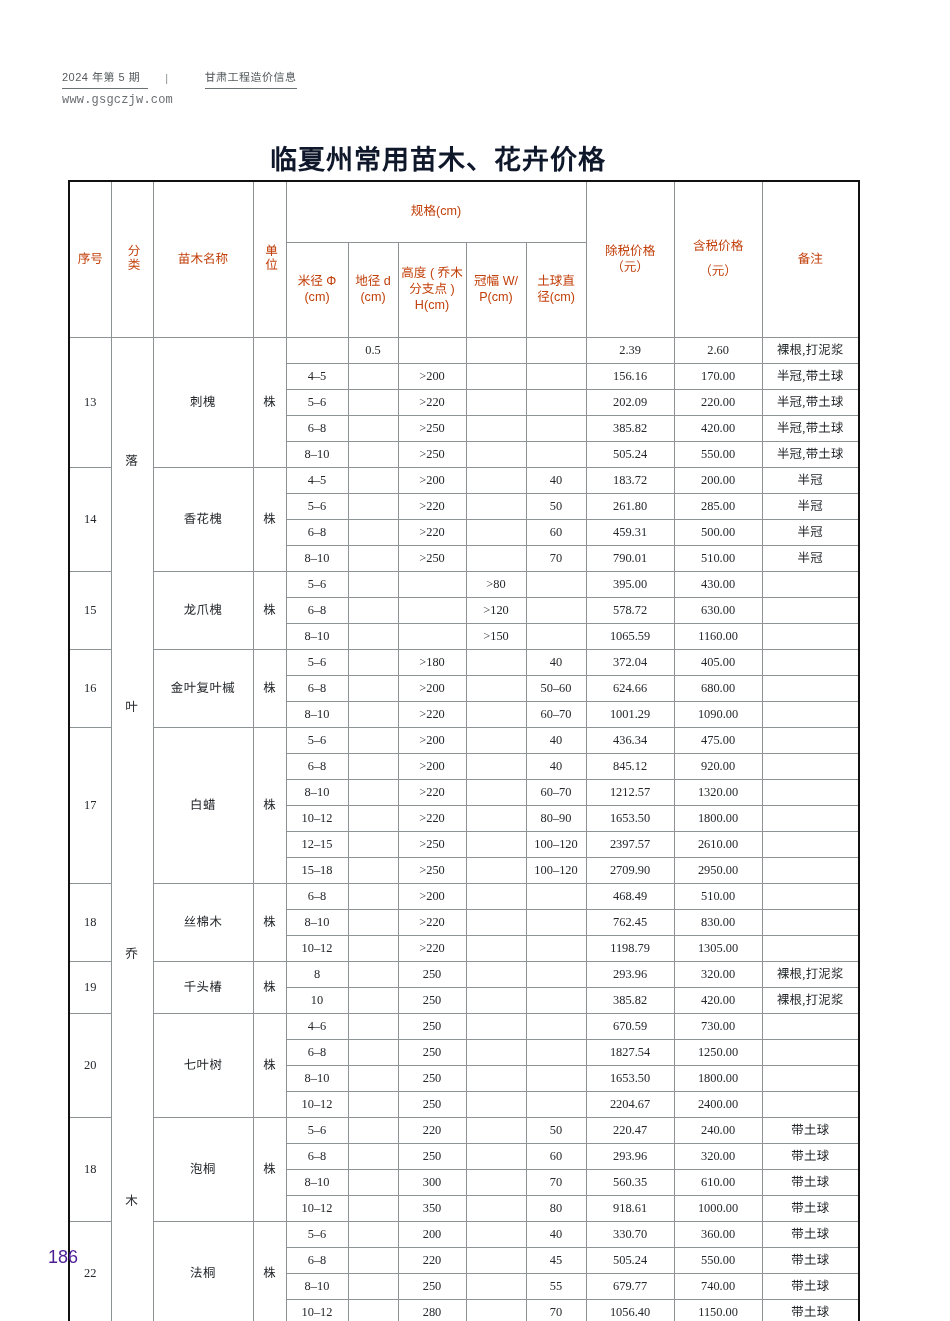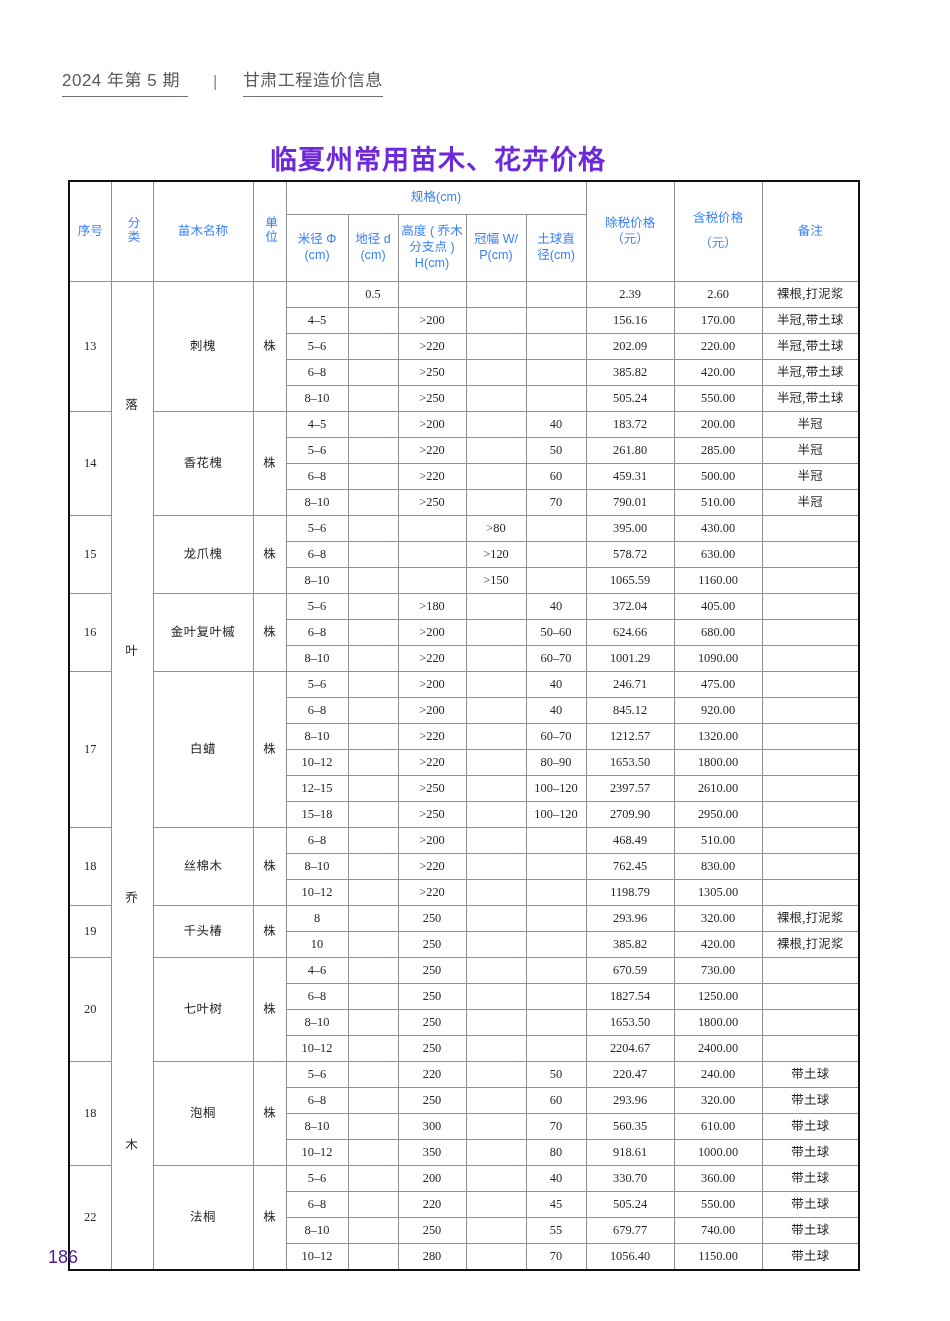--- a/index.html
+++ b/index.html
@@ -19,62 +19,63 @@
 
   
   .page-header {
     position: absolute;
     left: 62px;
     top: 70px;
     width: 760px;
   }
   .header-line1 {
     font-family: "Liberation Sans", "DejaVu Sans", sans-serif;
-    font-size: 17px;
+    font-size: 11px;
     color: #555b5e;
     letter-spacing: 0.5px;
     display: flex;
     align-items: center;
-    gap: 16px;
+    gap: 8px;
     line-height: 1.35;
   }
   .header-issue {
     border-bottom: 1.6px solid #6b7073;
     padding: 0 8px 3px 0;
     white-space: nowrap;
   }
   .header-sep {
     padding: 0 9px 3px 9px;
     color: #8a8f92;
   }
   .header-pub {
     border-bottom: 1.6px solid #6b7073;
     padding: 0 0 3px 0;
     white-space: nowrap;
+    margin-left: 19px;
   }
   .header-url {
     font-family: "Liberation Mono", "DejaVu Sans Mono", monospace;
     font-size: 12px;
     color: #6a6f72;
     margin-top: 4px;
     letter-spacing: 0.2px;
   }
 
   
   .doc-title {
     position: absolute;
     left: 0;
     top: 138px;
     width: 876px;
     text-align: center;
     font-family: "DejaVu Serif", "Liberation Serif", serif;
     font-weight: bold;
     font-size: 27px;
     letter-spacing: 1px;
-    color: #6d28d9;
+    color: #0f172a;
   }
 
   
   .table-wrap {
     position: absolute;
     left: 68px;
     top: 180px;
     width: 765px;
   }
   table.price-table {
@@ -90,23 +91,23 @@
     vertical-align: middle;
     font-size: 12.4px;
     color: #24282b;
     padding: 0;
     line-height: 1.25;
     background: #fff;
   }
   table.price-table thead th {
     font-family: "Liberation Sans", "DejaVu Sans", sans-serif;
     font-size: 12.6px;
-    color: #3b82f6;
+    color: #c2410c;
     font-weight: normal;
-    padding: 3px 2px;
+    padding: 17px 2px;
   }
   thead tr.hrow1 th { height: 26px; }
   thead tr.hrow2 th { height: 60px; }
 
   
   tbody td { height: 25px; }
   td.num, td.cat, td.name, td.unit { border-right: 0.8px solid #8d9295; }
   td.spec, td.price, td.note {
     font-family: "Liberation Serif", "DejaVu Serif", serif;
     font-size: 12.6px;
@@ -148,20 +149,21 @@
 </style>
 </head>
 <body>
 
 <div class="page-header">
   <div class="header-line1">
     <span class="header-issue">2024 年第 5 期</span>
     <span class="header-sep">|</span>
     <span class="header-pub">甘肃工程造价信息</span>
   </div>
+  <div class="header-url">www.gsgczjw.com</div>
 </div>
 
 <div class="doc-title">临夏州常用苗木、花卉价格</div>
 
 <div class="table-wrap">
   <table class="price-table">
     <colgroup>
       <col style="width:42px">
       <col style="width:42px">
       <col style="width:100px">
@@ -393,21 +395,21 @@
         </tr>
         <tr class="group-start">
           <td class="num" rowspan="6">17</td>
           <td class="name" rowspan="6">白蜡</td>
           <td class="unit" rowspan="6">株</td>
           <td class="spec">5–6</td>
           <td class="spec"></td>
           <td class="spec">&gt;200</td>
           <td class="spec"></td>
           <td class="spec">40</td>
-          <td class="price">246.71</td>
+          <td class="price">436.34</td>
           <td class="price">475.00</td>
           <td class="note"></td>
         </tr>
         <tr>
           <td class="spec">6–8</td>
           <td class="spec"></td>
           <td class="spec">&gt;200</td>
           <td class="spec"></td>
           <td class="spec">40</td>
           <td class="price">845.12</td>

